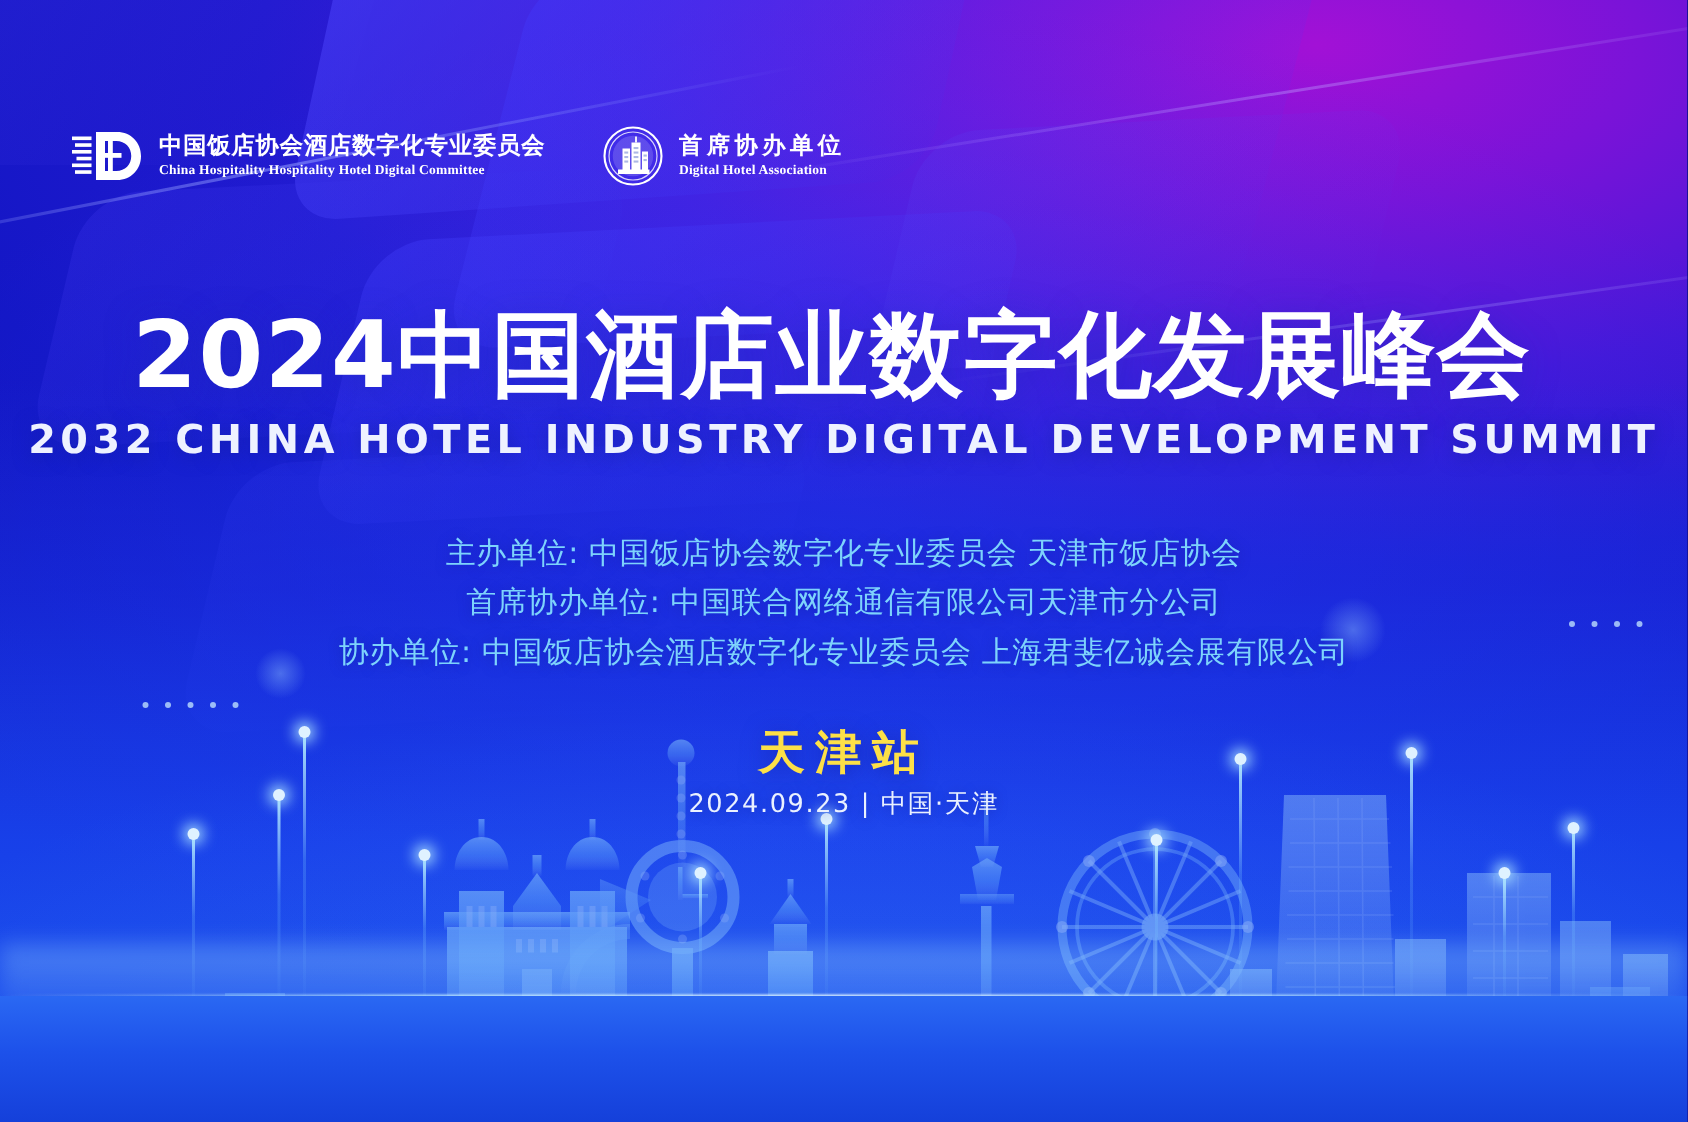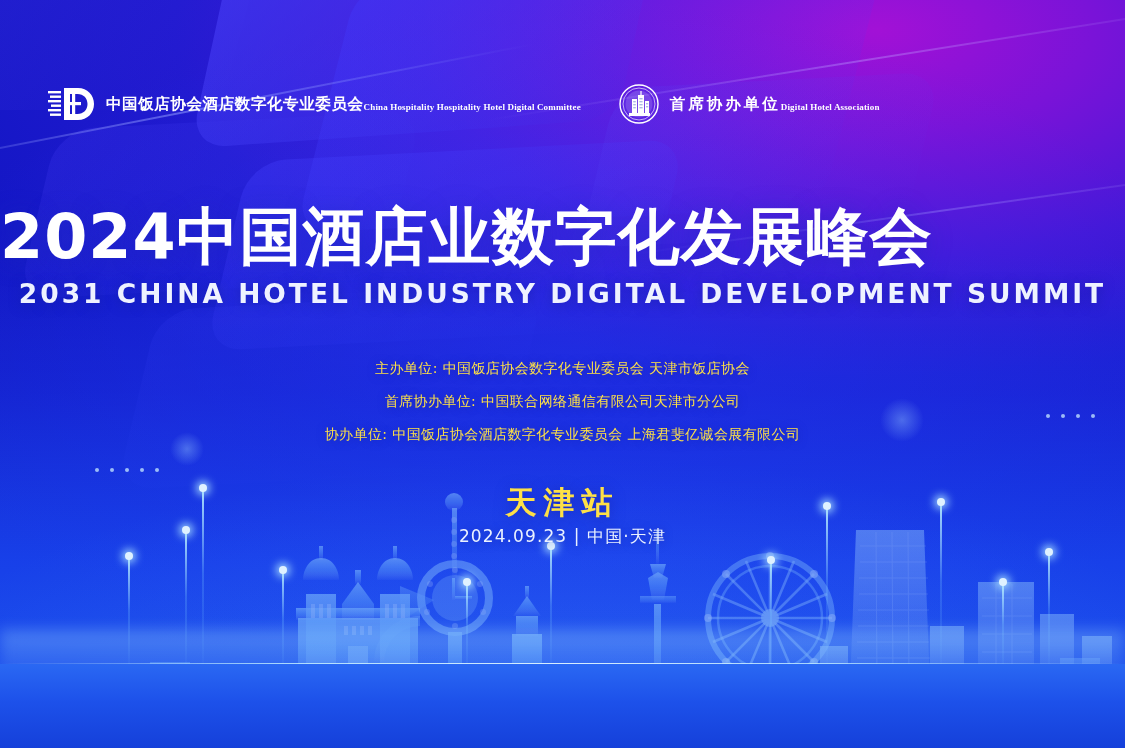--- a/index.html
+++ b/index.html
@@ -68,42 +68,42 @@
   .beam::after{content:"";position:absolute;top:-4px;left:-3px;width:8px;height:8px;border-radius:50%;background:#dff2ff;box-shadow:0 0 9px 3px rgba(170,225,255,.9);}
   .dotrow{position:absolute;display:flex;gap:11px;}
   .dotrow i{width:4px;height:4px;border-radius:50%;background:rgba(200,235,255,.75);display:block;}
   .orb{position:absolute;border-radius:50%;background:radial-gradient(circle,rgba(150,200,255,.40),rgba(90,160,255,0) 70%);}
 
   
   .logos{position:absolute;left:48px;top:84px;display:flex;align-items:center;gap:26px;}
   .logoblk{display:flex;align-items:center;gap:11px;}
   .mark-d{width:47px;height:38px;flex:none;}
   .seal{width:40px;height:40px;flex:none;}
-  .logotxt{display:flex;flex-direction:row;line-height:1;align-items:flex-end;}
+  .logotxt{display:flex;flex-direction:column;line-height:1;}
   .logotxt .cn{color:#fff;font-size:15.5px;font-weight:700;letter-spacing:.6px;font-family:"Liberation Serif","DejaVu Serif",serif;white-space:nowrap;}
   .logotxt .en{color:#fff;font-size:9px;font-weight:700;letter-spacing:.15px;margin-top:4px;font-family:"Liberation Serif","DejaVu Serif",serif;white-space:nowrap;}
 
   
   .title-cn{
-    position:absolute;left:0;right:16px;top:206px;text-align:left;
+    position:absolute;left:0;right:16px;top:206px;text-align:center;
     color:#fff;font-size:62px;font-weight:700;letter-spacing:1px;line-height:1;
     text-shadow:0 3px 22px rgba(30,40,190,.55);
     font-family:"DejaVu Sans","Liberation Sans",sans-serif;
   }
   .title-en{
     position:absolute;left:0;right:0;top:281px;text-align:center;
     color:#eef2ff;font-size:26.5px;font-weight:700;letter-spacing:3.0px;line-height:1;
     font-family:"DejaVu Sans","Liberation Sans",sans-serif;
     text-shadow:0 2px 12px rgba(20,30,160,.6);
   }
 
   
   .orgs{position:absolute;left:0;right:0;top:352px;text-align:center;}
   .orgs div{
-    color:#fde047;font-size:14px;line-height:33px;letter-spacing:.4px;
+    color:#7dd3fc;font-size:20px;line-height:33px;letter-spacing:.4px;
     font-family:"DejaVu Sans","Liberation Sans",sans-serif;
     text-shadow:0 1px 8px rgba(20,30,160,.55);white-space:nowrap;
   }
 
   
   .station{
     position:absolute;left:0;right:0;top:487px;text-align:center;
     color:#fde047;font-size:31px;font-weight:700;letter-spacing:7px;line-height:1;
     font-family:"DejaVu Sans","Liberation Sans",sans-serif;
     text-shadow:0 2px 14px rgba(20,30,160,.6);
@@ -367,21 +367,21 @@
       </svg>
       <div class="logotxt">
         <span class="cn" style="letter-spacing:3px;">首席协办单位</span>
         <span class="en">Digital Hotel Association</span>
       </div>
     </div>
 
   </div>
 
   <div class="title-cn">2024中国酒店业数字化发展峰会</div>
-  <div class="title-en">2031 CHINA HOTEL INDUSTRY DIGITAL DEVELOPMENT SUMMIT</div>
+  <div class="title-en">2032 CHINA HOTEL INDUSTRY DIGITAL DEVELOPMENT SUMMIT</div>
 
   <div class="orgs">
     <div>主办单位: 中国饭店协会数字化专业委员会    天津市饭店协会</div>
     <div>首席协办单位: 中国联合网络通信有限公司天津市分公司</div>
     <div>协办单位: 中国饭店协会酒店数字化专业委员会    上海君斐亿诚会展有限公司</div>
   </div>
 
   <div class="station">天津站</div>
   <div class="date">2024.09.23 | 中国·天津</div>
 

